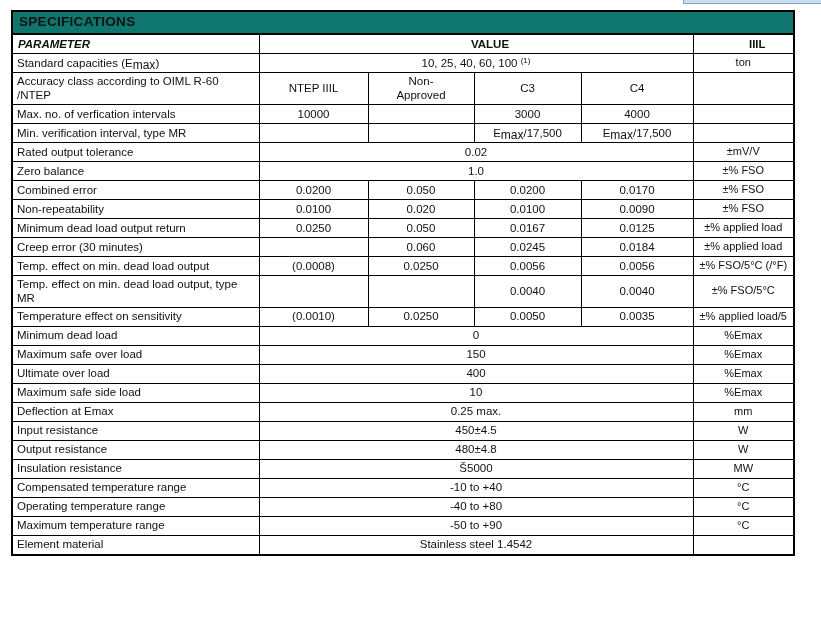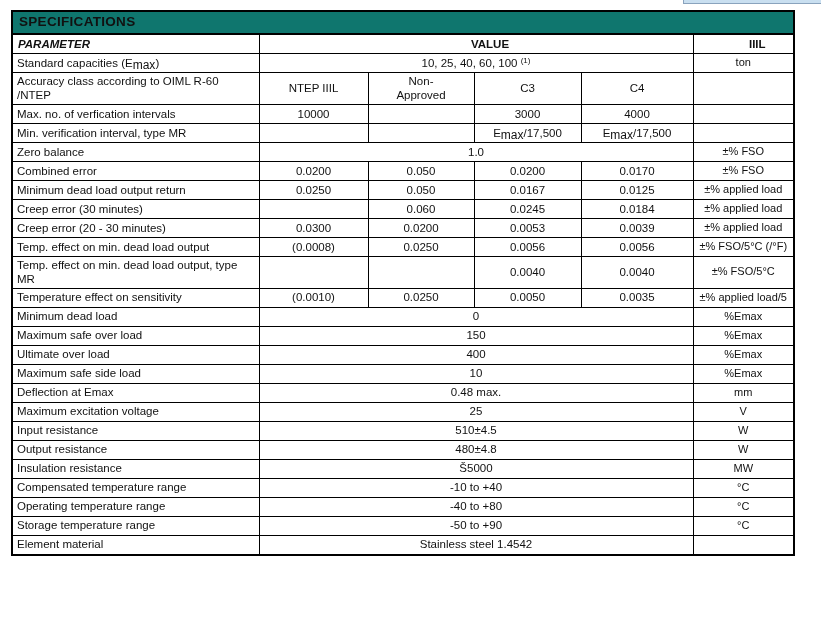--- a/index.html
+++ b/index.html
@@ -113,57 +113,62 @@
         </tr>
         <tr>
           <td class="param-cell">Min. verification interval, type MR</td>
           <td class="value-cell"></td>
           <td class="value-cell"></td>
           <td class="value-cell">E<sub>max</sub>/17,500</td>
           <td class="value-cell">E<sub>max</sub>/17,500</td>
           <td class="unit-cell"></td>
         </tr>
         <tr>
+          <td class="param-cell">Rated output tolerance</td>
+          <td class="value-cell" colspan="4">0.02</td>
+          <td class="unit-cell">±mV/V</td>
+        </tr>
+        <tr>
           <td class="param-cell">Zero balance</td>
           <td class="value-cell" colspan="4">1.0</td>
           <td class="unit-cell">±% FSO</td>
         </tr>
         <tr>
           <td class="param-cell">Combined error</td>
           <td class="value-cell">0.0200</td>
           <td class="value-cell">0.050</td>
           <td class="value-cell">0.0200</td>
           <td class="value-cell">0.0170</td>
           <td class="unit-cell">±% FSO</td>
         </tr>
         <tr>
+          <td class="param-cell">Non-repeatability</td>
+          <td class="value-cell">0.0100</td>
+          <td class="value-cell">0.020</td>
+          <td class="value-cell">0.0100</td>
+          <td class="value-cell">0.0090</td>
+          <td class="unit-cell">±% FSO</td>
+        </tr>
+        <tr>
           <td class="param-cell">Minimum dead load output return</td>
           <td class="value-cell">0.0250</td>
           <td class="value-cell">0.050</td>
           <td class="value-cell">0.0167</td>
           <td class="value-cell">0.0125</td>
           <td class="unit-cell">±% applied load</td>
         </tr>
         <tr>
           <td class="param-cell">Creep error (30 minutes)</td>
           <td class="value-cell"></td>
           <td class="value-cell">0.060</td>
           <td class="value-cell">0.0245</td>
           <td class="value-cell">0.0184</td>
           <td class="unit-cell">±% applied load</td>
         </tr>
         <tr>
-          <td class="param-cell">Creep error (20 - 30 minutes)</td>
-          <td class="value-cell">0.0300</td>
-          <td class="value-cell">0.0200</td>
-          <td class="value-cell">0.0053</td>
-          <td class="value-cell">0.0039</td>
-          <td class="unit-cell">±% applied load</td>
-        </tr>
-        <tr>
           <td class="param-cell">Temp. effect on min. dead load output</td>
           <td class="value-cell">(0.0008)</td>
           <td class="value-cell">0.0250</td>
           <td class="value-cell">0.0056</td>
           <td class="value-cell">0.0056</td>
           <td class="unit-cell">±% FSO/5°C (/°F)</td>
         </tr>
         <tr>
           <td class="param-cell">Temp. effect on min. dead load output, type MR</td>
           <td class="value-cell"></td>
@@ -195,31 +200,26 @@
           <td class="value-cell" colspan="4">400</td>
           <td class="unit-cell">%Emax</td>
         </tr>
         <tr>
           <td class="param-cell">Maximum safe side load</td>
           <td class="value-cell" colspan="4">10</td>
           <td class="unit-cell">%Emax</td>
         </tr>
         <tr>
           <td class="param-cell">Deflection at Emax</td>
-          <td class="value-cell" colspan="4">0.48 max.</td>
+          <td class="value-cell" colspan="4">0.25 max.</td>
           <td class="unit-cell">mm</td>
         </tr>
         <tr>
-          <td class="param-cell">Maximum excitation voltage</td>
-          <td class="value-cell" colspan="4">25</td>
-          <td class="unit-cell">V</td>
-        </tr>
-        <tr>
           <td class="param-cell">Input resistance</td>
-          <td class="value-cell" colspan="4">510±4.5</td>
+          <td class="value-cell" colspan="4">450±4.5</td>
           <td class="unit-cell">W</td>
         </tr>
         <tr>
           <td class="param-cell">Output resistance</td>
           <td class="value-cell" colspan="4">480±4.8</td>
           <td class="unit-cell">W</td>
         </tr>
         <tr>
           <td class="param-cell">Insulation resistance</td>
           <td class="value-cell" colspan="4">Š5000</td>
@@ -229,21 +229,21 @@
           <td class="param-cell">Compensated temperature range</td>
           <td class="value-cell" colspan="4">-10 to +40</td>
           <td class="unit-cell">°C</td>
         </tr>
         <tr>
           <td class="param-cell">Operating temperature range</td>
           <td class="value-cell" colspan="4">-40 to +80</td>
           <td class="unit-cell">°C</td>
         </tr>
         <tr>
-          <td class="param-cell">Storage temperature range</td>
+          <td class="param-cell">Maximum temperature range</td>
           <td class="value-cell" colspan="4">-50 to +90</td>
           <td class="unit-cell">°C</td>
         </tr>
         <tr>
           <td class="param-cell">Element material</td>
           <td class="value-cell" colspan="4">Stainless steel 1.4542</td>
           <td class="unit-cell"></td>
         </tr>
       </tbody>
   </table>

